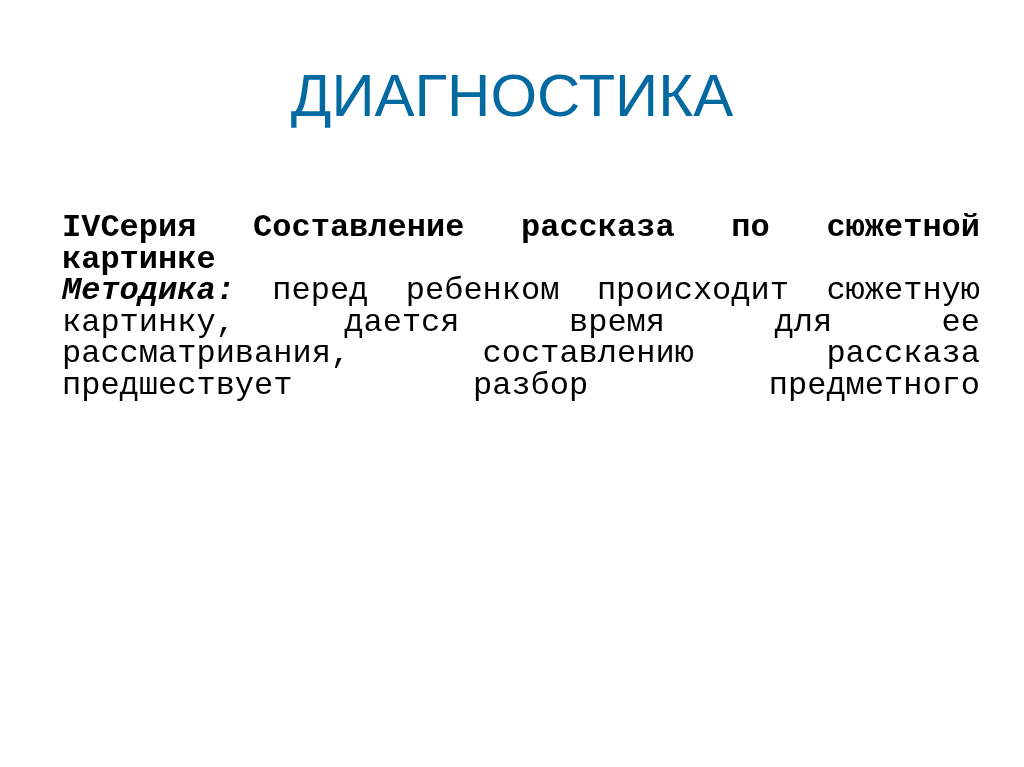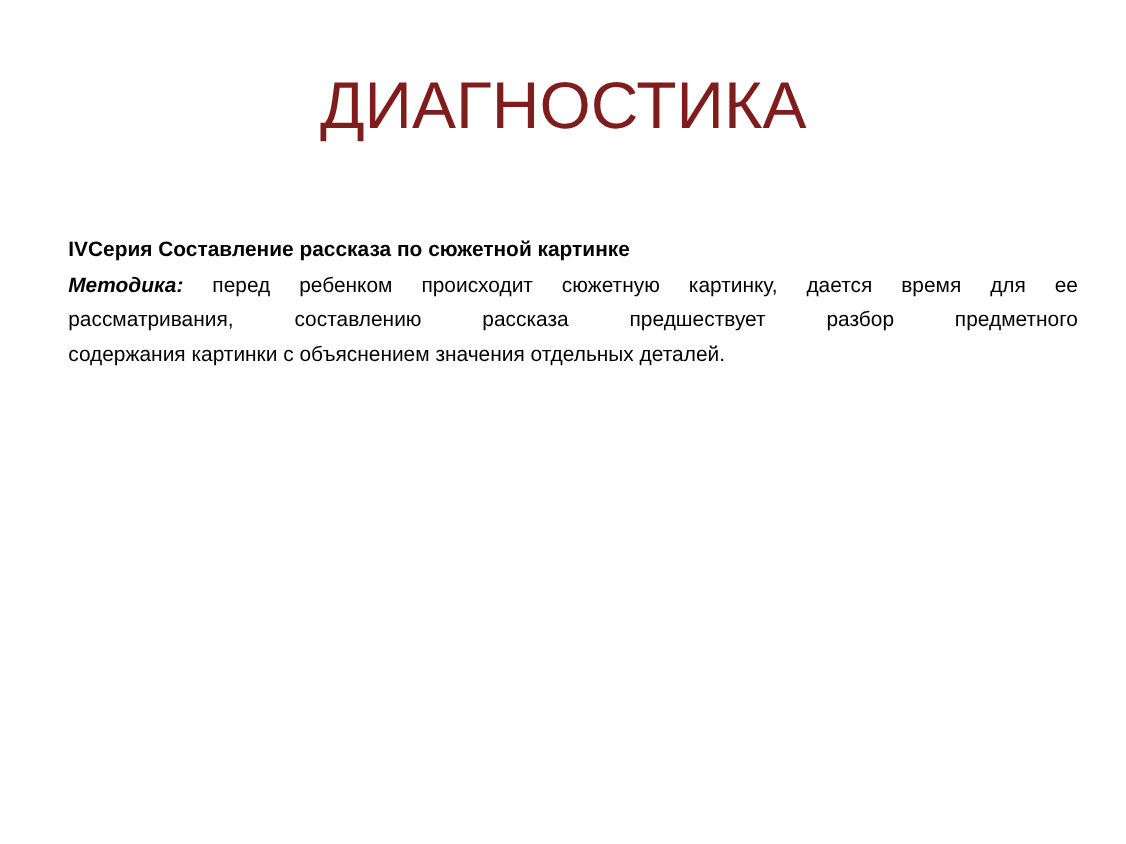--- a/index.html
+++ b/index.html
@@ -20,29 +20,29 @@
     position: absolute;
     top: 66px;
     left: 0;
     width: 100%;
     text-align: center;
     font-family: "Liberation Sans", sans-serif;
     font-weight: 400;
     font-size: 60px;
     line-height: 60px;
     letter-spacing: 0px;
-    color: #7f1d1d;
+    color: #0369a1;
   }
   .body-text {
     position: absolute;
     top: 212px;
     left: 62px;
     width: 918px;
-    font-family: Liberation Sans, sans-serif;
-    font-size: 19px;
+    font-family: Liberation Mono, monospace;
+    font-size: 32px;
     line-height: 31.5px;
     color: #000000;
   }
   .line {
     text-align: justify;
   }
   .line.stretch {
     text-align-last: justify;
   }
   .b  { font-weight: bold; }
@@ -56,18 +56,17 @@
   <h1 class="slide-title">ДИАГНОСТИКА</h1>
 
   <div class="body-text">
 
     <div class="line b">IVСерия Составление рассказа по сюжетной картинке</div>
 
     <div class="line stretch"><span class="bi">Методика:</span><span> перед ребенком происходит сюжетную картинку, дается время для ее</span></div>
 
     <div class="line stretch">рассматривания, составлению рассказа предшествует разбор предметного</div>
 
-    <div class="line">содержания картинки с объяснением значения отдельных деталей.</div>
 
 
 
   </div>
 </div>
 
 </body></html>

